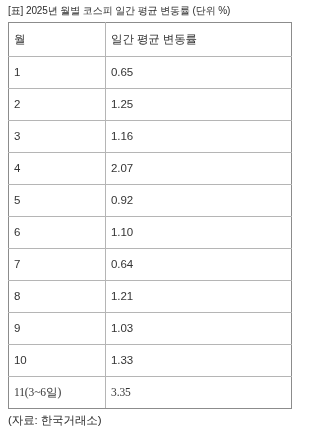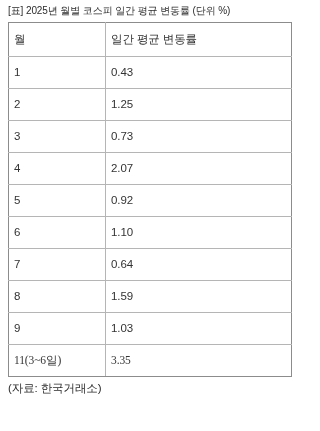--- a/index.html
+++ b/index.html
@@ -96,53 +96,57 @@
     </colgroup>
     <thead>
       <tr>
         <th>월</th>
         <th>일간 평균 변동률</th>
       </tr>
     </thead>
     <tbody>
       <tr>
         <td>1</td>
-        <td>0.43</td>
+        <td>0.65</td>
       </tr>
       <tr>
         <td>2</td>
         <td>1.25</td>
       </tr>
       <tr>
         <td>3</td>
-        <td>0.73</td>
+        <td>1.16</td>
       </tr>
       <tr>
         <td>4</td>
         <td>2.07</td>
       </tr>
       <tr>
         <td>5</td>
         <td>0.92</td>
       </tr>
       <tr>
         <td>6</td>
         <td>1.10</td>
       </tr>
       <tr>
         <td>7</td>
         <td>0.64</td>
       </tr>
       <tr>
         <td>8</td>
-        <td>1.59</td>
+        <td>1.21</td>
       </tr>
       <tr>
         <td>9</td>
         <td>1.03</td>
+      </tr>
+      <tr>
+        <td>10</td>
+        <td>1.33</td>
       </tr>
       <tr>
         <td>11(3~6일)</td>
         <td>3.35</td>
       </tr>
     </tbody>
   </table>
 
   <div class="table-source">(자료: 한국거래소)</div>
 

